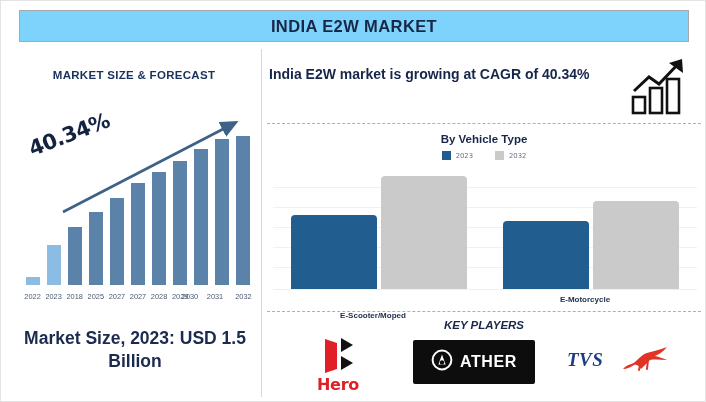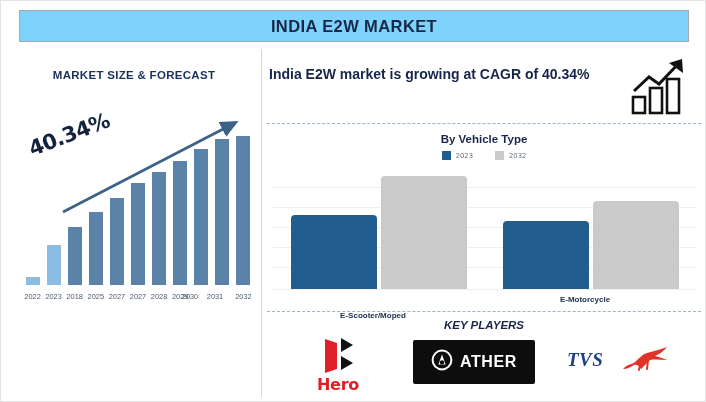--- a/index.html
+++ b/index.html
@@ -338,20 +338,21 @@
         <div class="lyear" style="left: 63.8182px;">2025</div>
         <div class="lyear" style="left: 84.9091px;">2027</div>
         <div class="lyear" style="left: 106px;">2027</div>
         <div class="lyear" style="left: 127.091px;">2028</div>
         <div class="lyear" style="left: 148.182px;">2029</div>
         <div class="lyear" style="left: 158px;">2030</div>
         <div class="lyear" style="left: 183px;">2031</div>
         <div class="lyear" style="left: 211.455px;">2032</div>
       </div>
 
+    <div class="market-size">Market Size, 2023: USD 1.5 Billion</div>
   </div>
 
   <div class="right-panel">
 
     <div class="headline">India E2W market is growing at CAGR of 40.34%</div>
 
     <div class="growth-icon">
       <svg width="62" height="58" viewBox="0 0 62 58">
         <rect x="2" y="40" width="12" height="16" fill="none" stroke="#111" stroke-width="2.6"></rect>
         <rect x="19" y="31" width="12" height="25" fill="none" stroke="#111" stroke-width="2.6"></rect>

